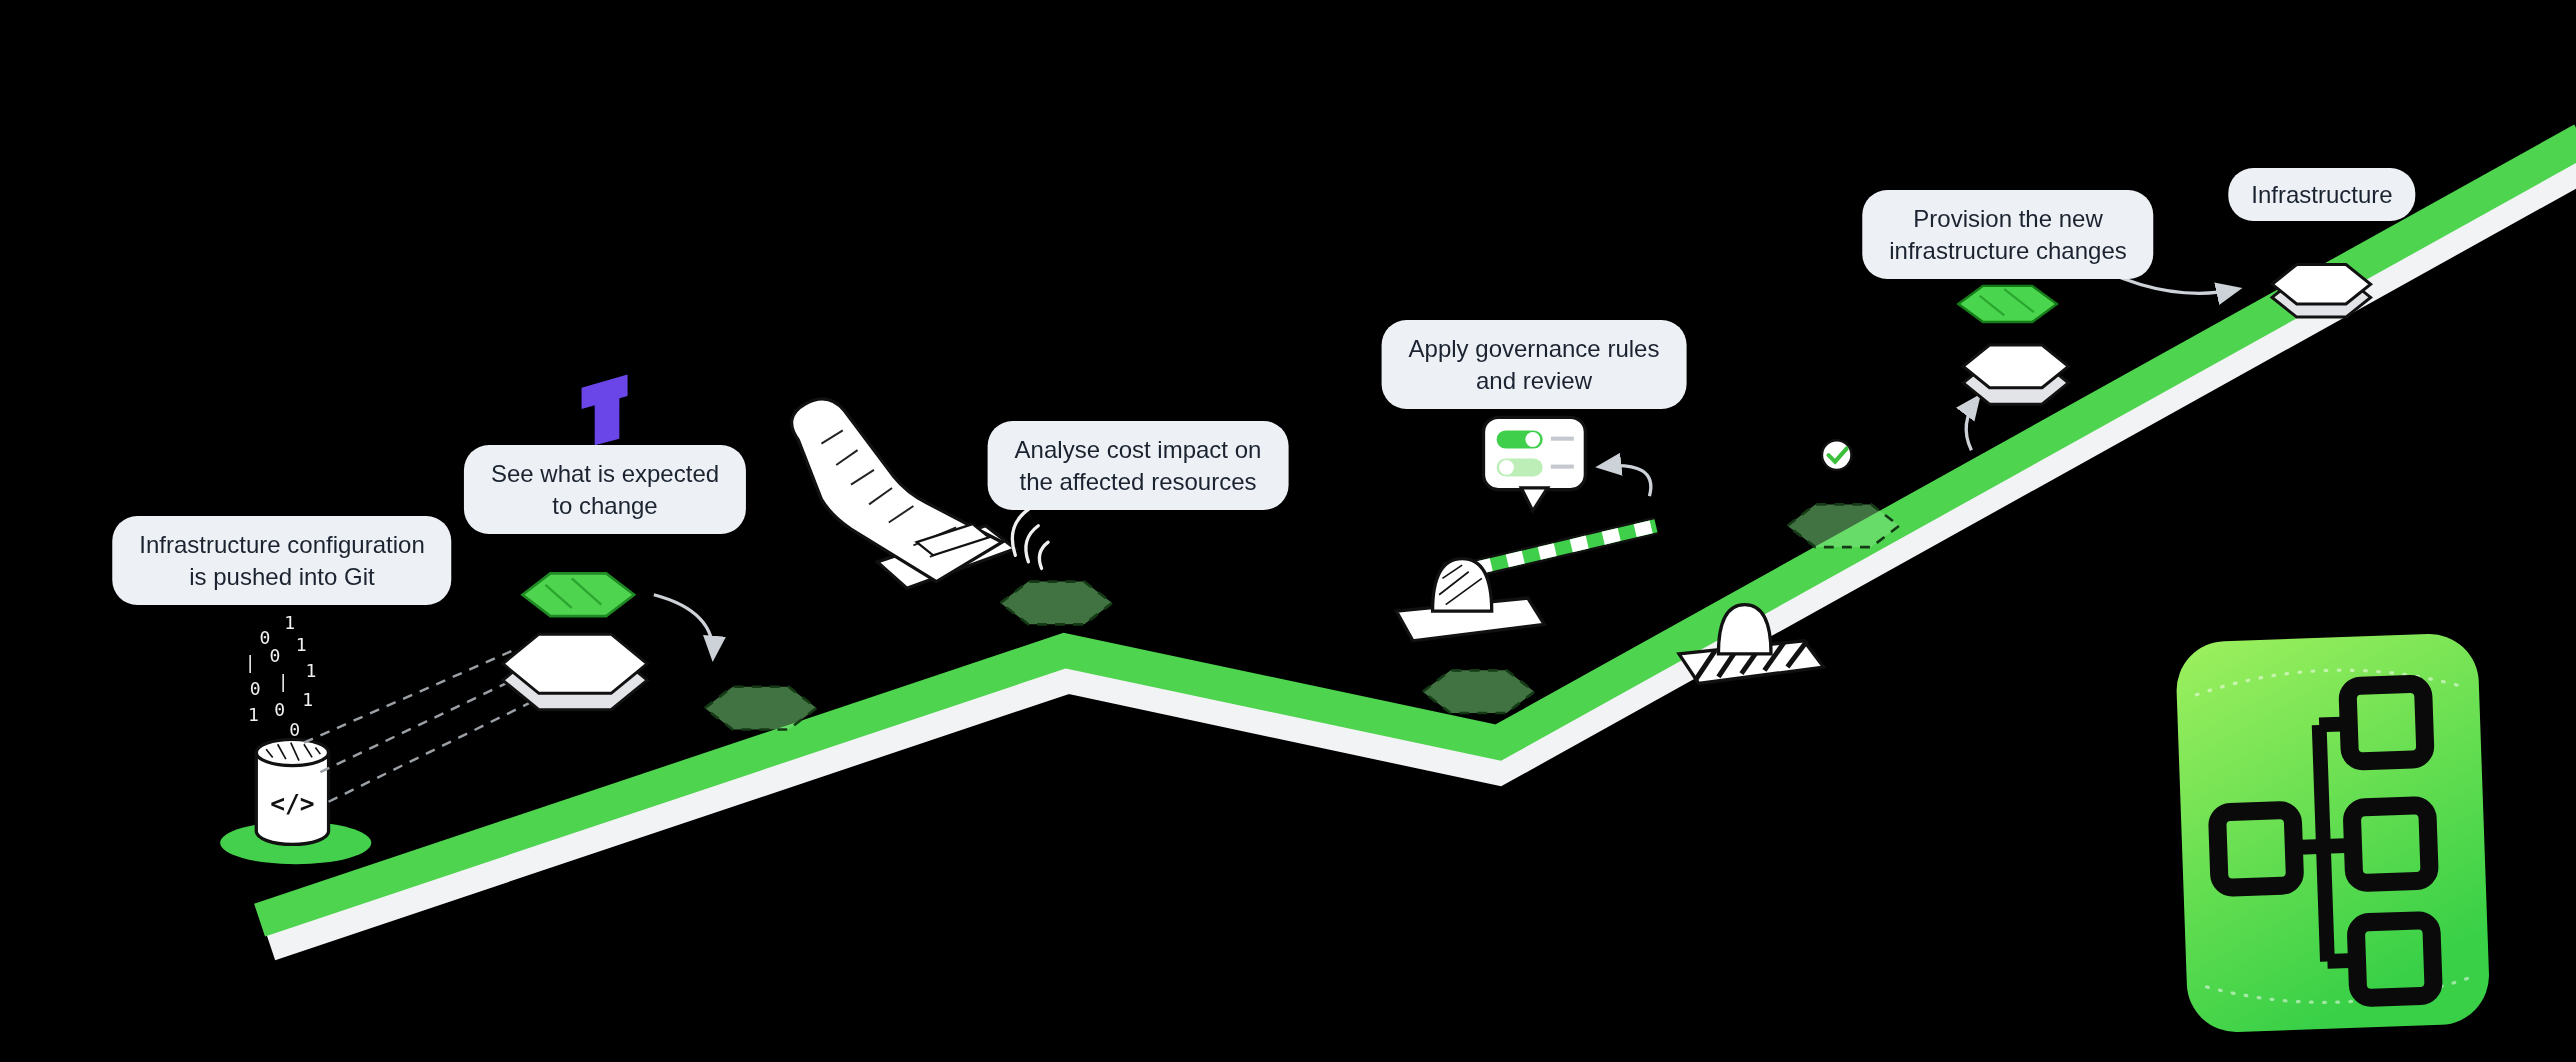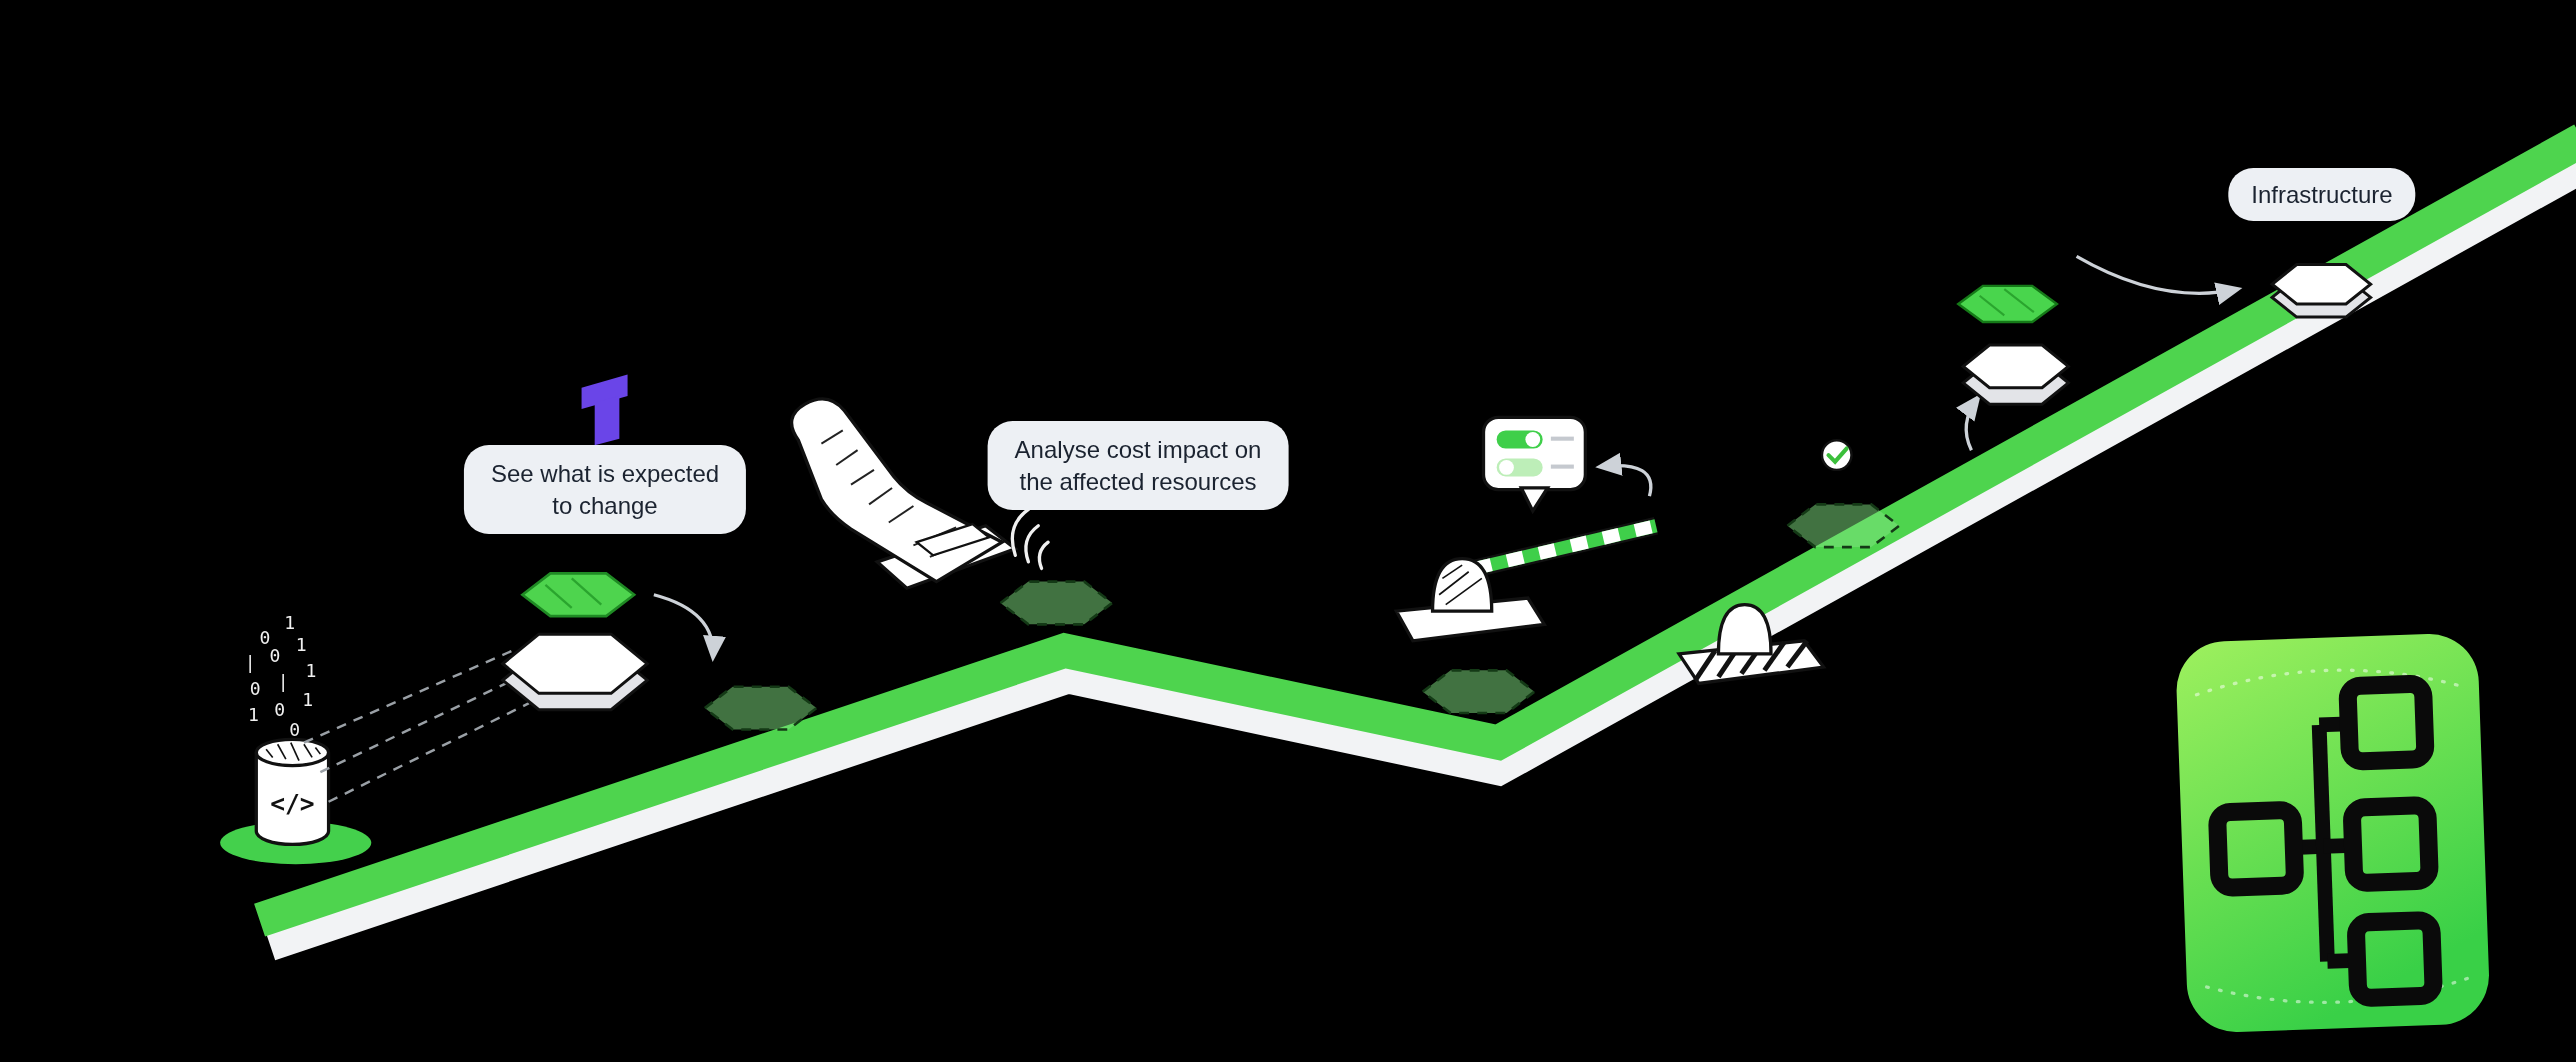--- a/index.html
+++ b/index.html
@@ -185,20 +185,26 @@
         <line x1="1414" y1="515" x2="1432" y2="515" stroke-width="9"></line>
         <line x1="1414" y1="585" x2="1432" y2="585" stroke-width="9"></line>
         <rect x="1350" y="492" width="46" height="46" rx="8" stroke-width="11"></rect>
         <rect x="1432" y="418" width="46" height="46" rx="8" stroke-width="11"></rect>
         <rect x="1432" y="492" width="46" height="46" rx="8" stroke-width="11"></rect>
         <rect x="1432" y="562" width="46" height="46" rx="8" stroke-width="11"></rect>
       </g>
     </g>
   </svg>
 
+  <div id="c1" class="callout">Infrastructure configuration
+is pushed into Git</div>
   <div id="c2" class="callout">See what is expected
 to change</div>
   <div id="c3" class="callout">Analyse cost impact on
 the affected resources</div>
+  <div id="c4" class="callout">Apply governance rules
+and review</div>
+  <div id="c5" class="callout">Provision the new
+infrastructure changes</div>
   <div id="c6" class="callout small">Infrastructure</div>
 
 </div>
 
 
 </body></html>

